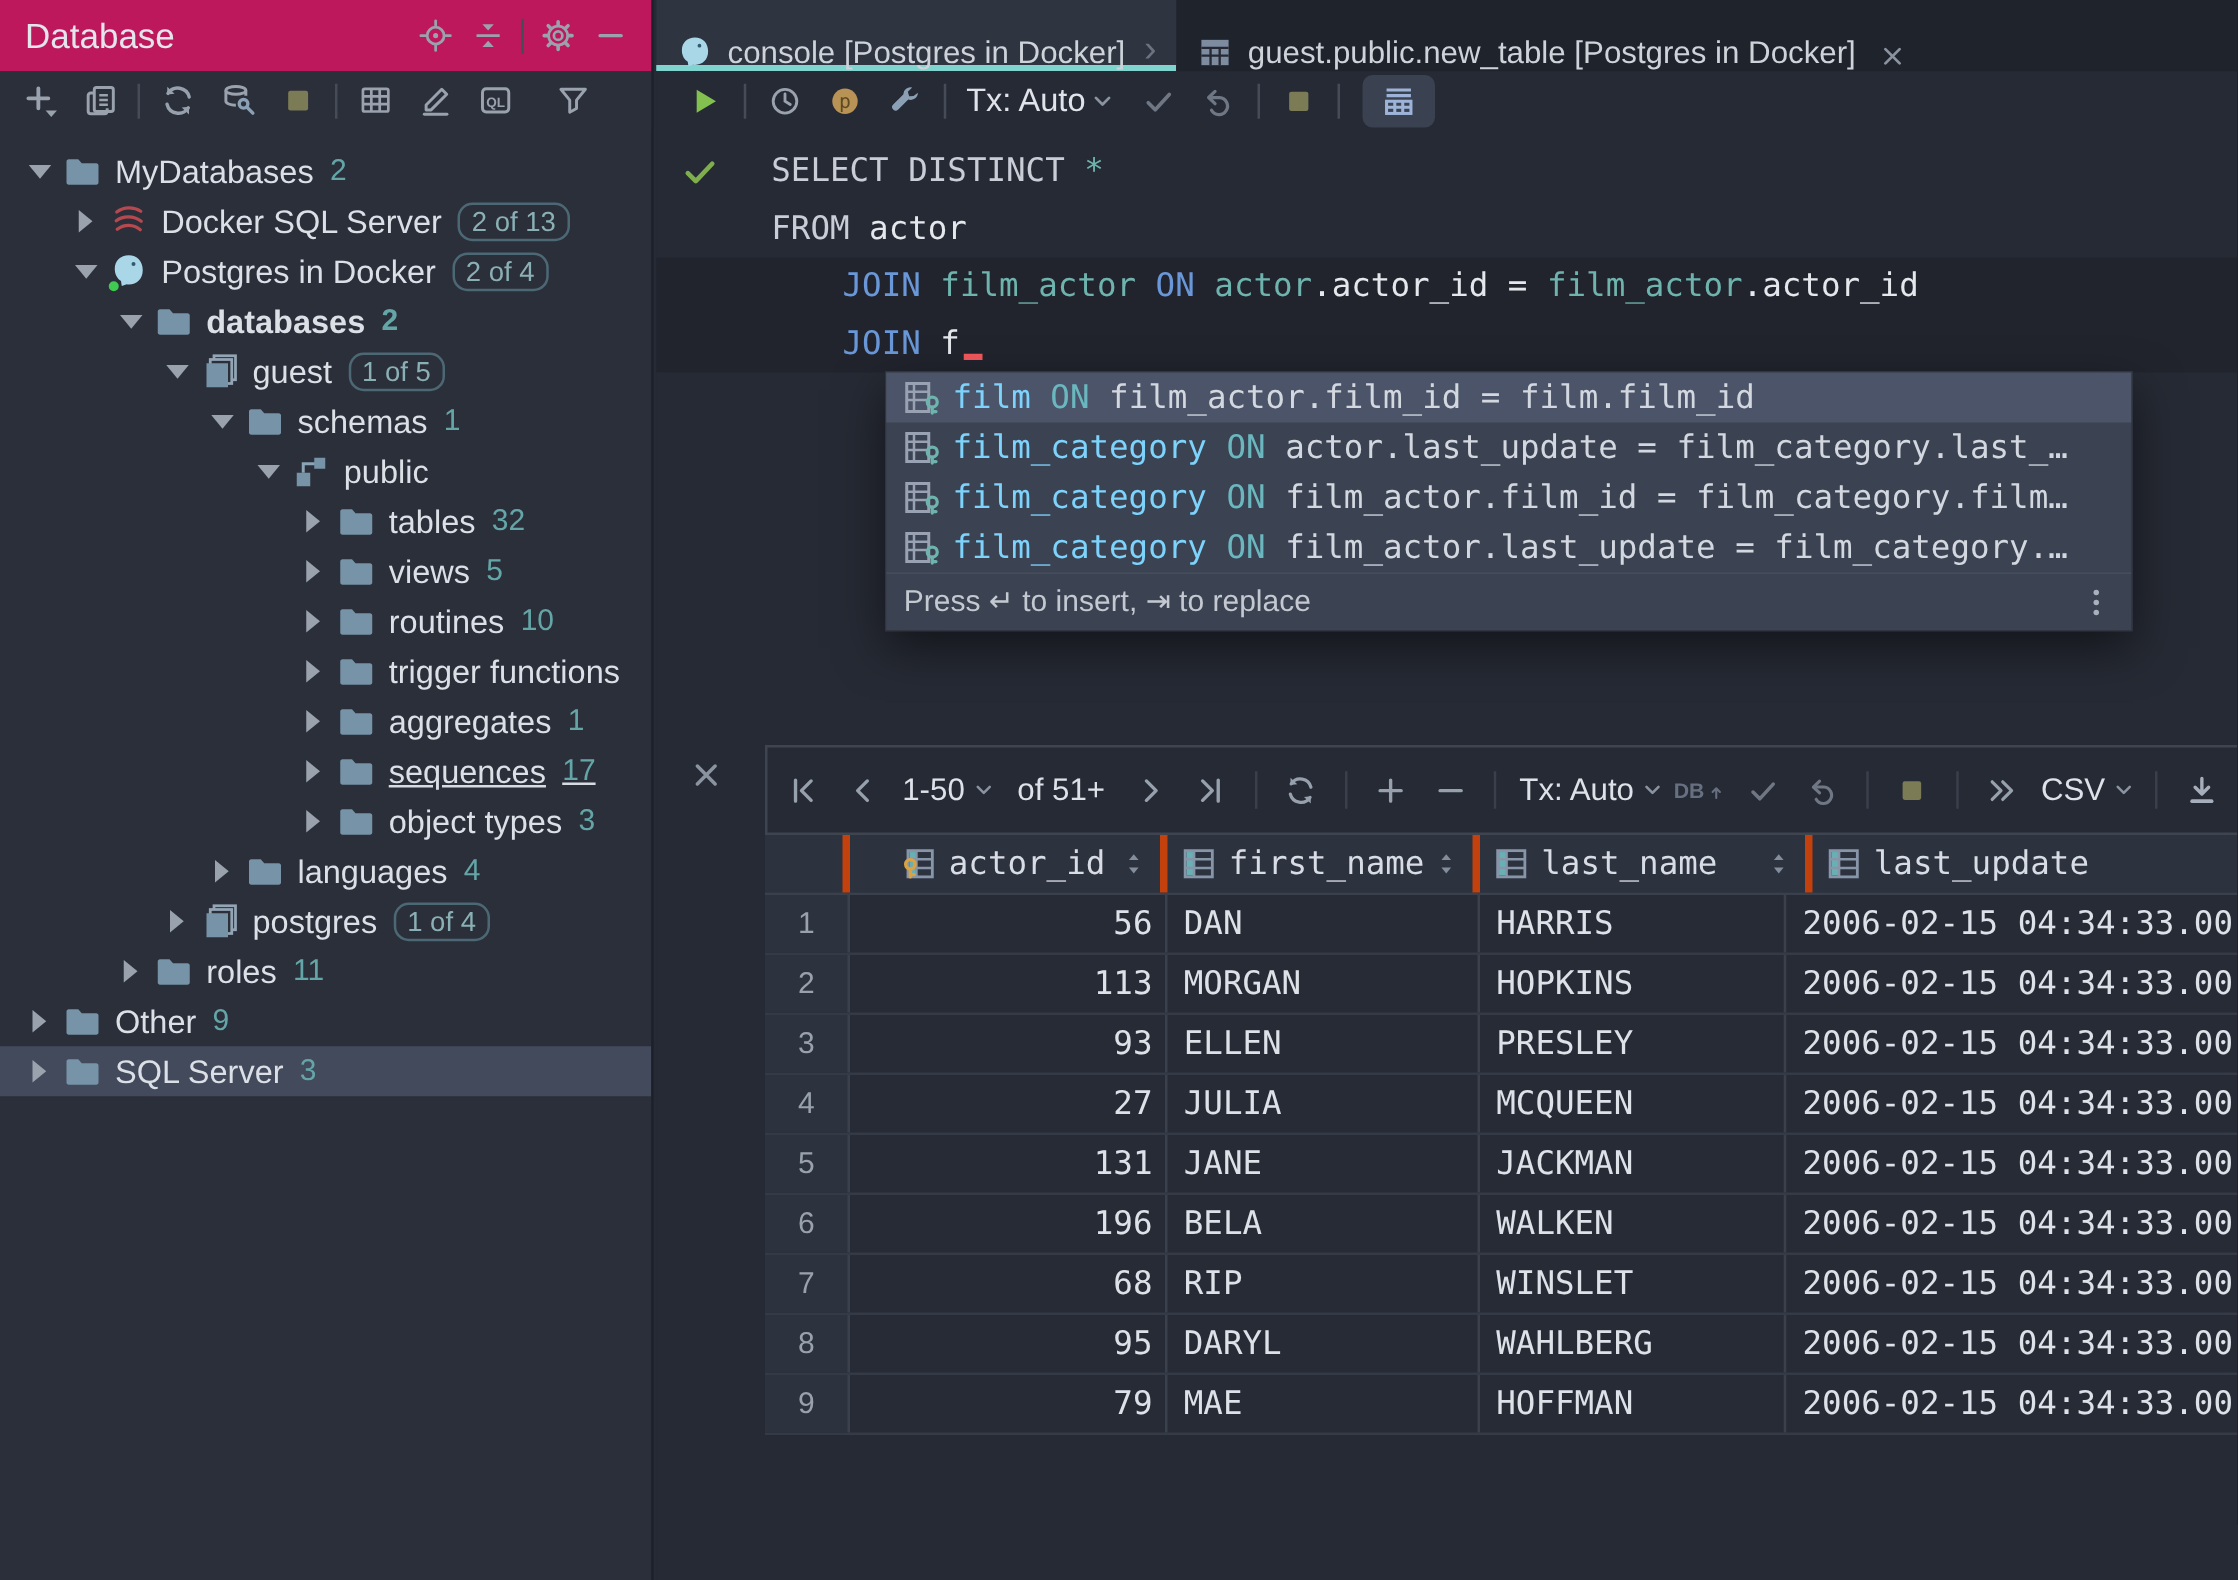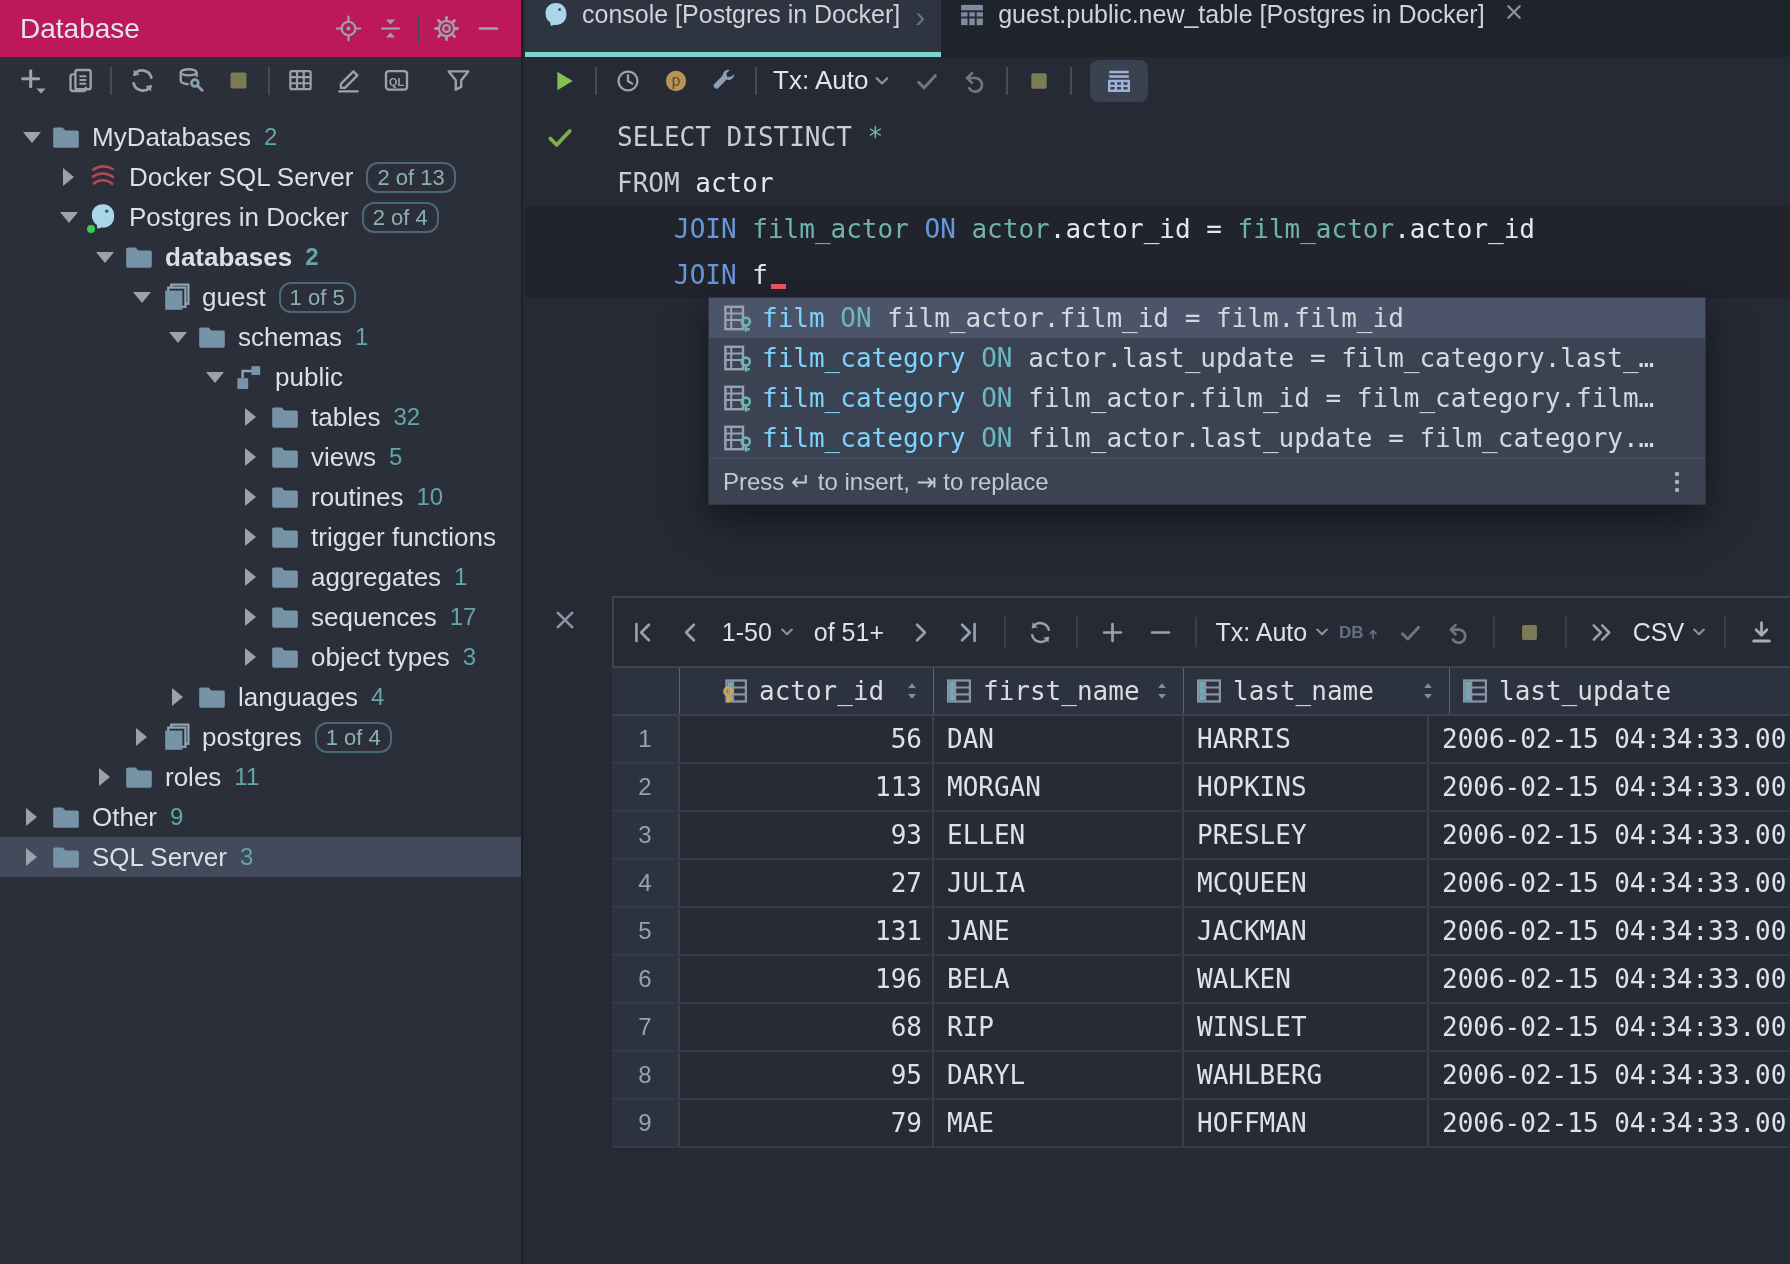--- a/index.html
+++ b/index.html
@@ -28,21 +28,21 @@
   .ticon{width:32px;height:32px;margin:0 10px 0 2px;position:relative;flex:none}
   .ticon svg{width:100%;height:100%}
   .status-dot{position:absolute;width:12px;height:12px;border-radius:50%;background:#3fca52;left:-2px;bottom:-2px;border:2px solid #2b2f3a}
   .tlabel{color:#dbdfe6;white-space:pre}
   .tcount{color:#64a6a8;font-size:24px;margin-left:13px}
   .tbadge{margin-left:13px;font-size:22px;color:#8ab0b5;border:2px solid #4c6874;border-radius:12px;padding:0 9px;height:31px;line-height:27px;white-space:pre}
 
   
   .main{position:absolute;left:525px;top:0;right:0;bottom:0;background:#262a34}
   .tabbar{height:57px;background:#1f232c;display:flex;align-items:stretch}
-  .tab{display:flex;align-items:flex-start;gap:11px;padding:0 16px;font-size:25px;color:#ced3da;white-space:pre}
+  .tab{display:flex;align-items:flex-end;gap:11px;padding:0 16px;font-size:25px;color:#ced3da;white-space:pre}
   .tab.active{background:#2e3440;box-shadow:inset 0 -5px 0 #7fd4cf}
   .tab .tabico{width:30px;height:30px;flex:none}
   .tab-chev{color:#6b7380;font-size:30px;margin-left:4px}
   .tab-close{width:24px;height:24px;margin-left:6px}
 
   .edbar{height:47px;display:flex;align-items:center;padding-left:16px;gap:2px;background:#262a34}
   .ebtn{width:46px;height:40px;display:flex;align-items:center;justify-content:center}
   .ebtn svg{width:28px;height:28px}
   .txtdd{display:flex;align-items:center;color:#e0e3ea;font-size:26px;margin:0 8px;gap:2px;white-space:pre}
   .txtdd .chev{width:24px;height:24px}
@@ -81,21 +81,21 @@
   .rtext{font-size:25px;color:#dde1e8;white-space:pre;margin:0 4px}
   .rdd{display:flex;align-items:center}
   .rdd .chev{width:22px;height:22px}
   .rdiv{width:2px;height:30px;background:#3a3f4b;margin:0 8px;flex:none}
   .dbbadge{display:flex;flex-direction:row;align-items:center;justify-content:center;width:44px;height:40px;
            color:#667081;font-size:17px;font-weight:bold;line-height:15px}
   .dbbadge svg{width:20px;height:18px}
 
   .grid{font-family:"DejaVu Sans Mono",monospace;font-size:26px}
   .ghead{display:flex;height:46px;background:#2d323f;color:#d8dce4}
-  .gh{display:flex;align-items:center;border-right:1px solid #c2410c;padding:0 10px}
+  .gh{display:flex;align-items:center;border-right:6px solid #c2410c;padding:0 10px}
   .gh.rownum{width:68px;padding:0}
   .gh.c1{width:254px;padding-left:40px}
   .gh.c2{width:250px}
   .gh.c3{width:266px}
   .gh.c4{flex:1;border-right:none}
   .cic{width:30px;height:30px;margin-right:9px;flex:none}
   .sorti{margin-left:auto;width:22px;height:22px}
   .gbody{border-top:2px solid #3a404c}
   .grow{display:flex;height:48px;background:#272b35;border-bottom:2px solid #343a46;color:#dde1e8}
   .gc{display:flex;align-items:center;border-right:2px solid #3a404c;overflow:hidden;white-space:pre}
@@ -340,21 +340,21 @@
         <div class="tree-row" style="padding-left: 234px;">
           <span class="arrow collapsed"></span>
           <span class="ticon ico">
             <svg viewBox="0 0 16 16">
               <path d="M1.6 4.1c0-.5.4-.9.9-.9h3.8l1.4 1.6h5.8c.5 0 .9.4.9.9v6.8c0 .5-.4.9-.9.9H2.5c-.5 0-.9-.4-.9-.9z" fill="#7693a7"></path>
             </svg>
           </span>
           <span class="tlabel">aggregates</span>
           <span class="tcount">1</span>
         </div>
-        <div class="tree-row" style="padding-left: 234px;">
+        <div class="tree-row" style="padding-left: 234px; text-decoration: underline;">
           <span class="arrow collapsed"></span>
           <span class="ticon ico">
             <svg viewBox="0 0 16 16">
               <path d="M1.6 4.1c0-.5.4-.9.9-.9h3.8l1.4 1.6h5.8c.5 0 .9.4.9.9v6.8c0 .5-.4.9-.9.9H2.5c-.5 0-.9-.4-.9-.9z" fill="#7693a7"></path>
             </svg>
           </span>
           <span class="tlabel">sequences</span>
           <span class="tcount">17</span>
         </div>
         <div class="tree-row" style="padding-left: 234px;">

